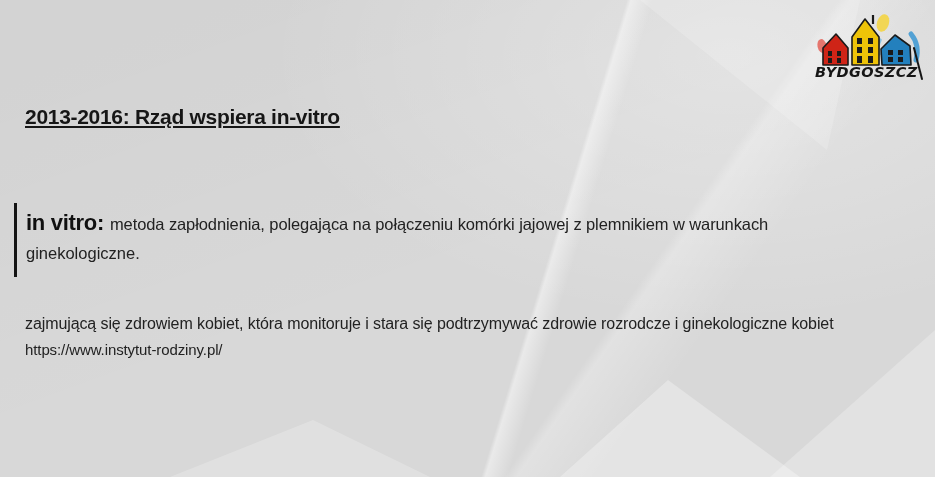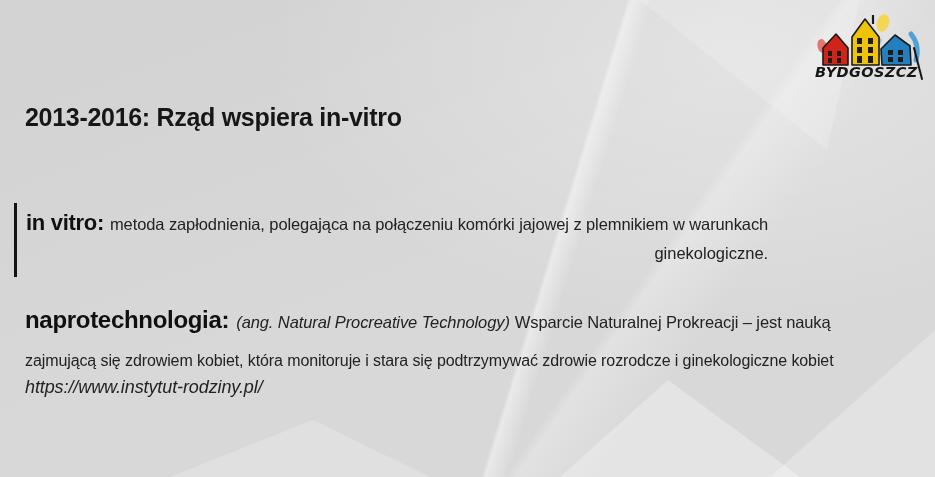--- a/index.html
+++ b/index.html
@@ -45,56 +45,56 @@
     right: 8px;
     width: 114px;
     height: 76px;
   }
 
   .heading {
     position: absolute;
     left: 25px;
     top: 100px;
     font-weight: bold;
-    font-size: 25px;
+    font-size: 21px;
     line-height: 34px;
     letter-spacing: -0.3px;
     color: #161616;
     white-space: nowrap;
+    text-decoration: underline;
   }
 
   .invitro {
     position: absolute;
     left: 14px;
     top: 203px;
     border-left: 3px solid #141414;
     padding: 5px 0 11px 9px;
     color: #222222;
-    text-align: right;
   }
   .invitro .line1 { white-space: nowrap; line-height: 30px; }
   .invitro .line2 { white-space: nowrap; line-height: 26px; font-size: 16.5px; }
   .term-invitro {
     font-weight: bold;
     font-size: 22px;
     color: #101010;
     letter-spacing: -0.3px;
     margin-right: 6px;
   }
   .body-text { font-size: 16.5px; letter-spacing: -0.1px; }
 
   .napro {
     position: absolute;
     left: 25px;
     top: 303px;
     color: #222222;
   }
   .napro .line1 { white-space: nowrap; line-height: 34px; }
   .napro .line2 { white-space: nowrap; line-height: 26px; font-size: 16px; letter-spacing: -0.1px; margin-top: 8px; }
-  .napro .line3 { white-space: nowrap; line-height: 26px; font-size: 18px; font-style: italic; letter-spacing: -0.1px; }
+  .napro .line3 { white-space: nowrap; line-height: 26px; font-size: 15px; letter-spacing: -0.1px; }
   .term-napro {
     font-weight: bold;
     font-size: 24px;
     color: #101010;
     letter-spacing: -0.3px;
     margin-right: 7px;
   }
   .lang-note { font-size: 16.5px; font-style: italic; margin-right: 5px; letter-spacing: -0.1px; }
 </style>
 </head>
@@ -151,20 +151,17 @@
   </div>
 
   <div class="invitro">
     <div class="line1">
       <span class="term-invitro">in vitro:</span><span class="body-text">metoda zapłodnienia, polegająca na połączeniu komórki jajowej z plemnikiem w warunkach</span>
     </div>
     <div class="line2">ginekologiczne.</div>
   </div>
 
   <div class="napro">
-    <div class="line1">
-      <span class="term-napro">naprotechnologia:</span><span class="lang-note">(ang. Natural Procreative Technology)</span><span class="body-text">Wsparcie Naturalnej Prokreacji – jest nauką</span>
-    </div>
     <div class="line2">zajmującą się zdrowiem kobiet, która monitoruje i stara się podtrzymywać zdrowie rozrodcze i ginekologiczne kobiet</div>
     <div class="line3">https://www.instytut-rodziny.pl/</div>
   </div>
 
 </div>
 
 </body></html>

